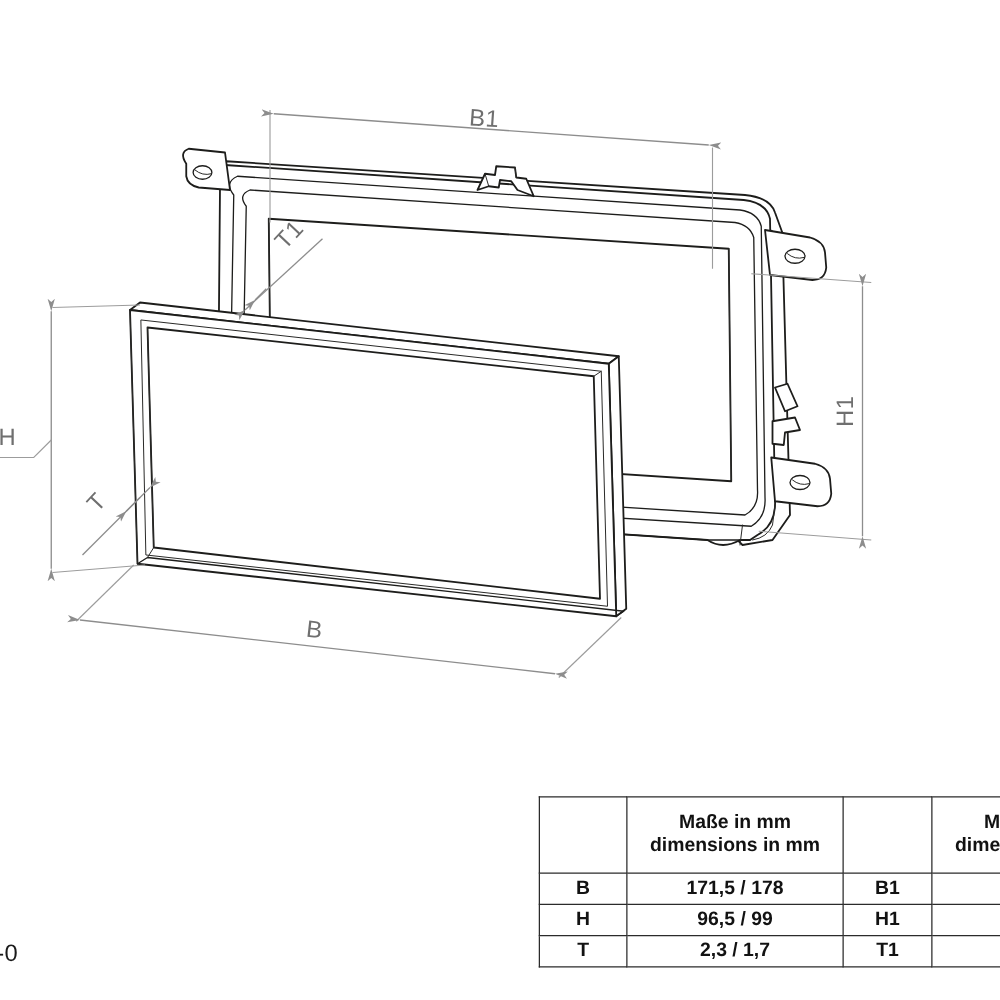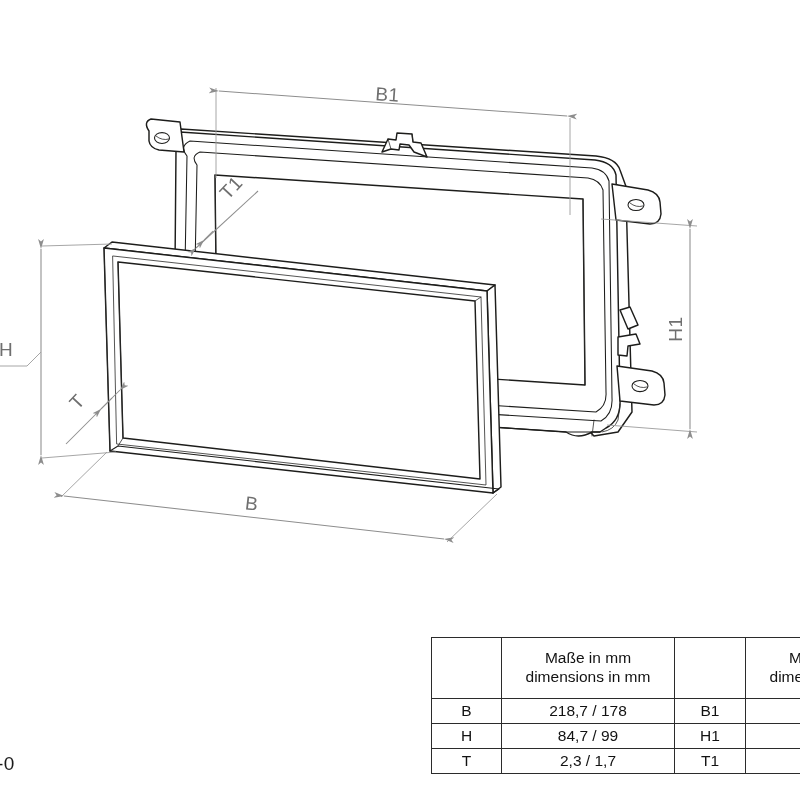--- a/index.html
+++ b/index.html
@@ -84,20 +84,21 @@
   #spec-table td {
     border: 1.4px solid #2b2b2b;
     padding: 0;
     text-align: center;
     vertical-align: middle;
     font-size: 15.5px;
     color: #121212;
     background: #ffffff;
     line-height: 1.22;
     white-space: nowrap;
+    font-weight: bold;
   }
   #spec-table td.c-key   { width: 69px;  height: 24px; }
   #spec-table td.c-val   { width: 172px; }
   #spec-table td.c-key2  { width: 70px; }
   #spec-table td.c-val2  { width: 172px; }
   #spec-table tr.hdr td  { height: 60px; font-size: 15.5px; }
   #spec-table tr.hdr td.c-key, #spec-table tr.hdr td.c-key2 { }
   .hdr-l1 { display: block; }
   .hdr-l2 { display: block; }
   #part-code {
@@ -321,28 +322,28 @@
         </td>
         <td class="c-key2"></td>
         <td class="c-val2">
           <span class="hdr-l1">Maße  in mm</span>
           <span class="hdr-l2">dimensions in mm</span>
         </td>
       </tr>
 
       <tr>
         <td class="c-key">B</td>
-        <td class="c-val">218,7 / 178</td>
+        <td class="c-val">171,5 / 178</td>
         <td class="c-key2">B1</td>
         <td class="c-val2"></td>
       </tr>
 
       <tr>
         <td class="c-key">H</td>
-        <td class="c-val">84,7 / 99</td>
+        <td class="c-val">96,5 / 99</td>
         <td class="c-key2">H1</td>
         <td class="c-val2"></td>
       </tr>
 
       <tr>
         <td class="c-key">T</td>
         <td class="c-val">2,3 / 1,7</td>
         <td class="c-key2">T1</td>
         <td class="c-val2"></td>
       </tr>

